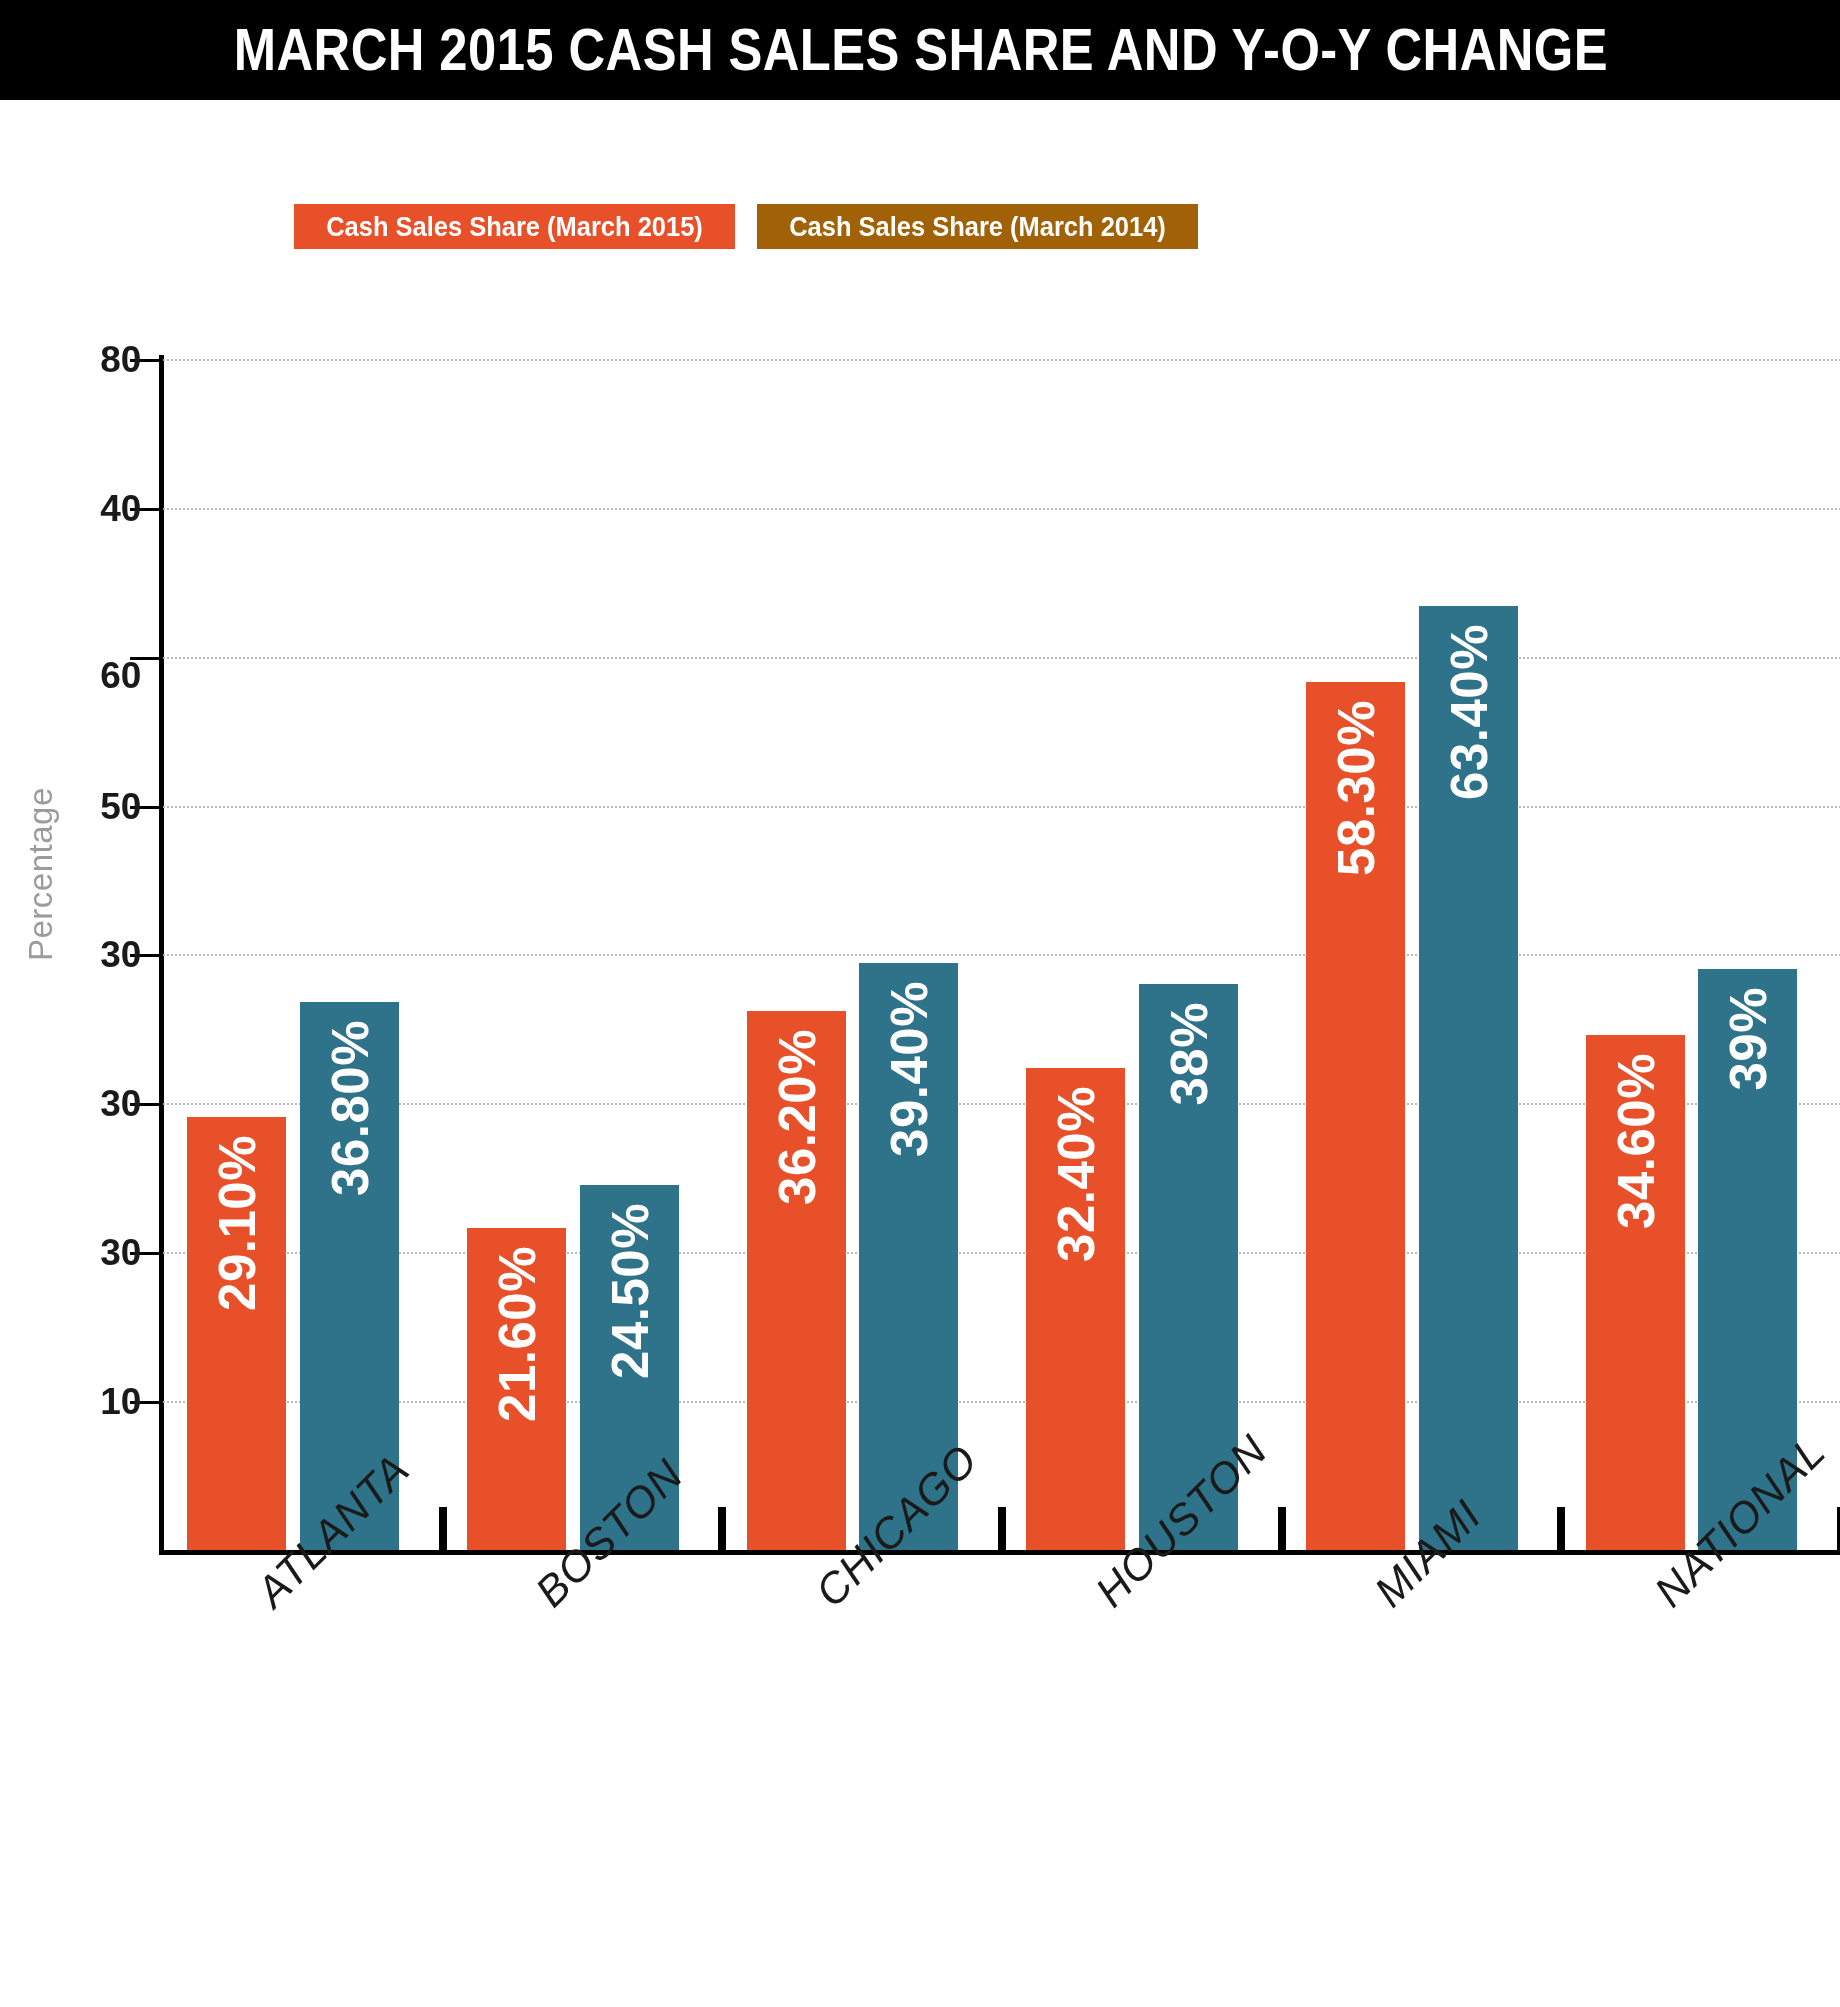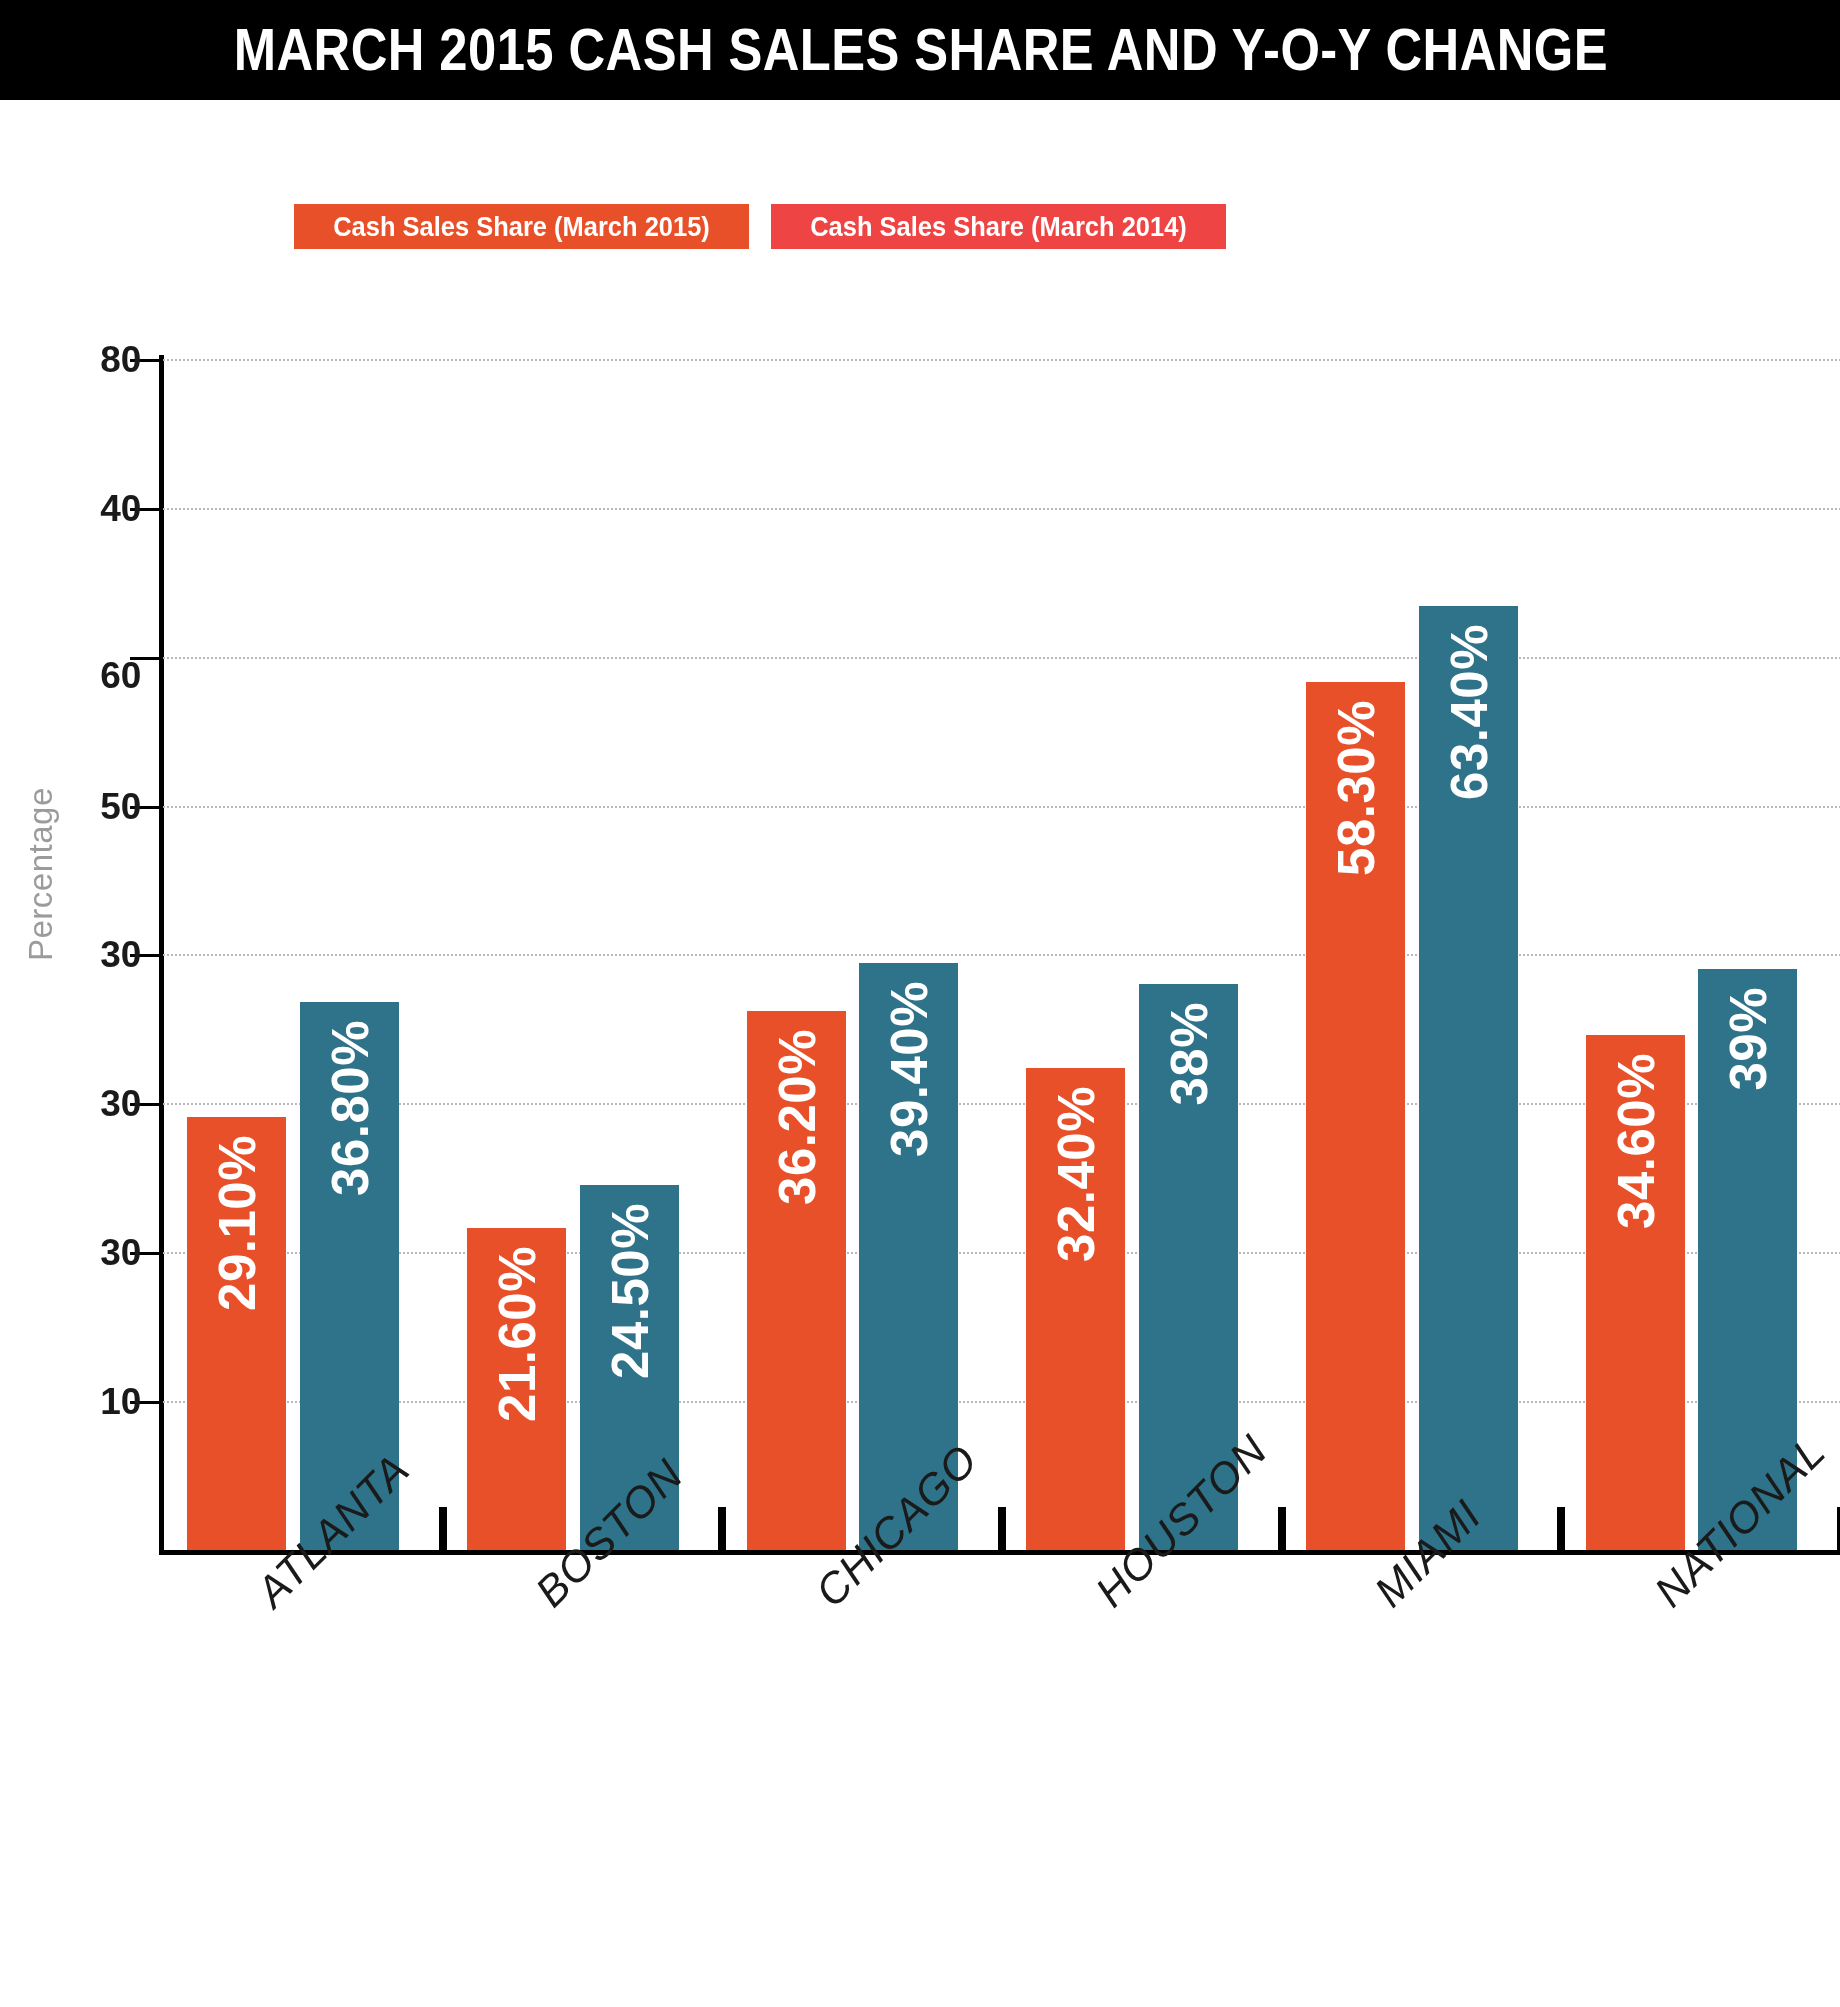--- a/index.html
+++ b/index.html
@@ -45,21 +45,21 @@
     left: 294px; top: 204px;
     display: flex;
     gap: 21.6px;
     align-items: flex-start;
   }
   .legend-item {
     height: 45px;
     display: flex;
     align-items: center;
     justify-content: center;
-    padding: 0 25px;
+    padding: 0 18px;
   }
   .legend-label {
     color: #ffffff;
     font-family: "Liberation Sans Narrow", "Liberation Sans", sans-serif;
     font-weight: 700;
     font-size: 27.4px;
     white-space: nowrap;
     transform: scaleX(0.93);
     line-height: 1;
   }
@@ -187,21 +187,21 @@
 <div id="page">
 
   <div id="title-bar">
     <div id="title-text">MARCH 2015 CASH SALES SHARE AND Y-O-Y CHANGE</div>
   </div>
 
   <div id="legend">
       <div class="legend-item" style="background: rgb(232, 80, 42);">
         <span class="legend-label">Cash Sales Share (March 2015)</span>
       </div>
-      <div class="legend-item" style="background: #ef4444;">
+      <div class="legend-item" style="background: #a16207;">
         <span class="legend-label">Cash Sales Share (March 2014)</span>
       </div>
     </div>
 
   <div id="plot">
     <div id="y-axis-spine"></div>
     <div id="x-axis-spine"></div>
     <div id="axis-title">Percentage</div>
     <div id="plot-area">
         <div class="gridline" style="top: 1042px;"></div>

